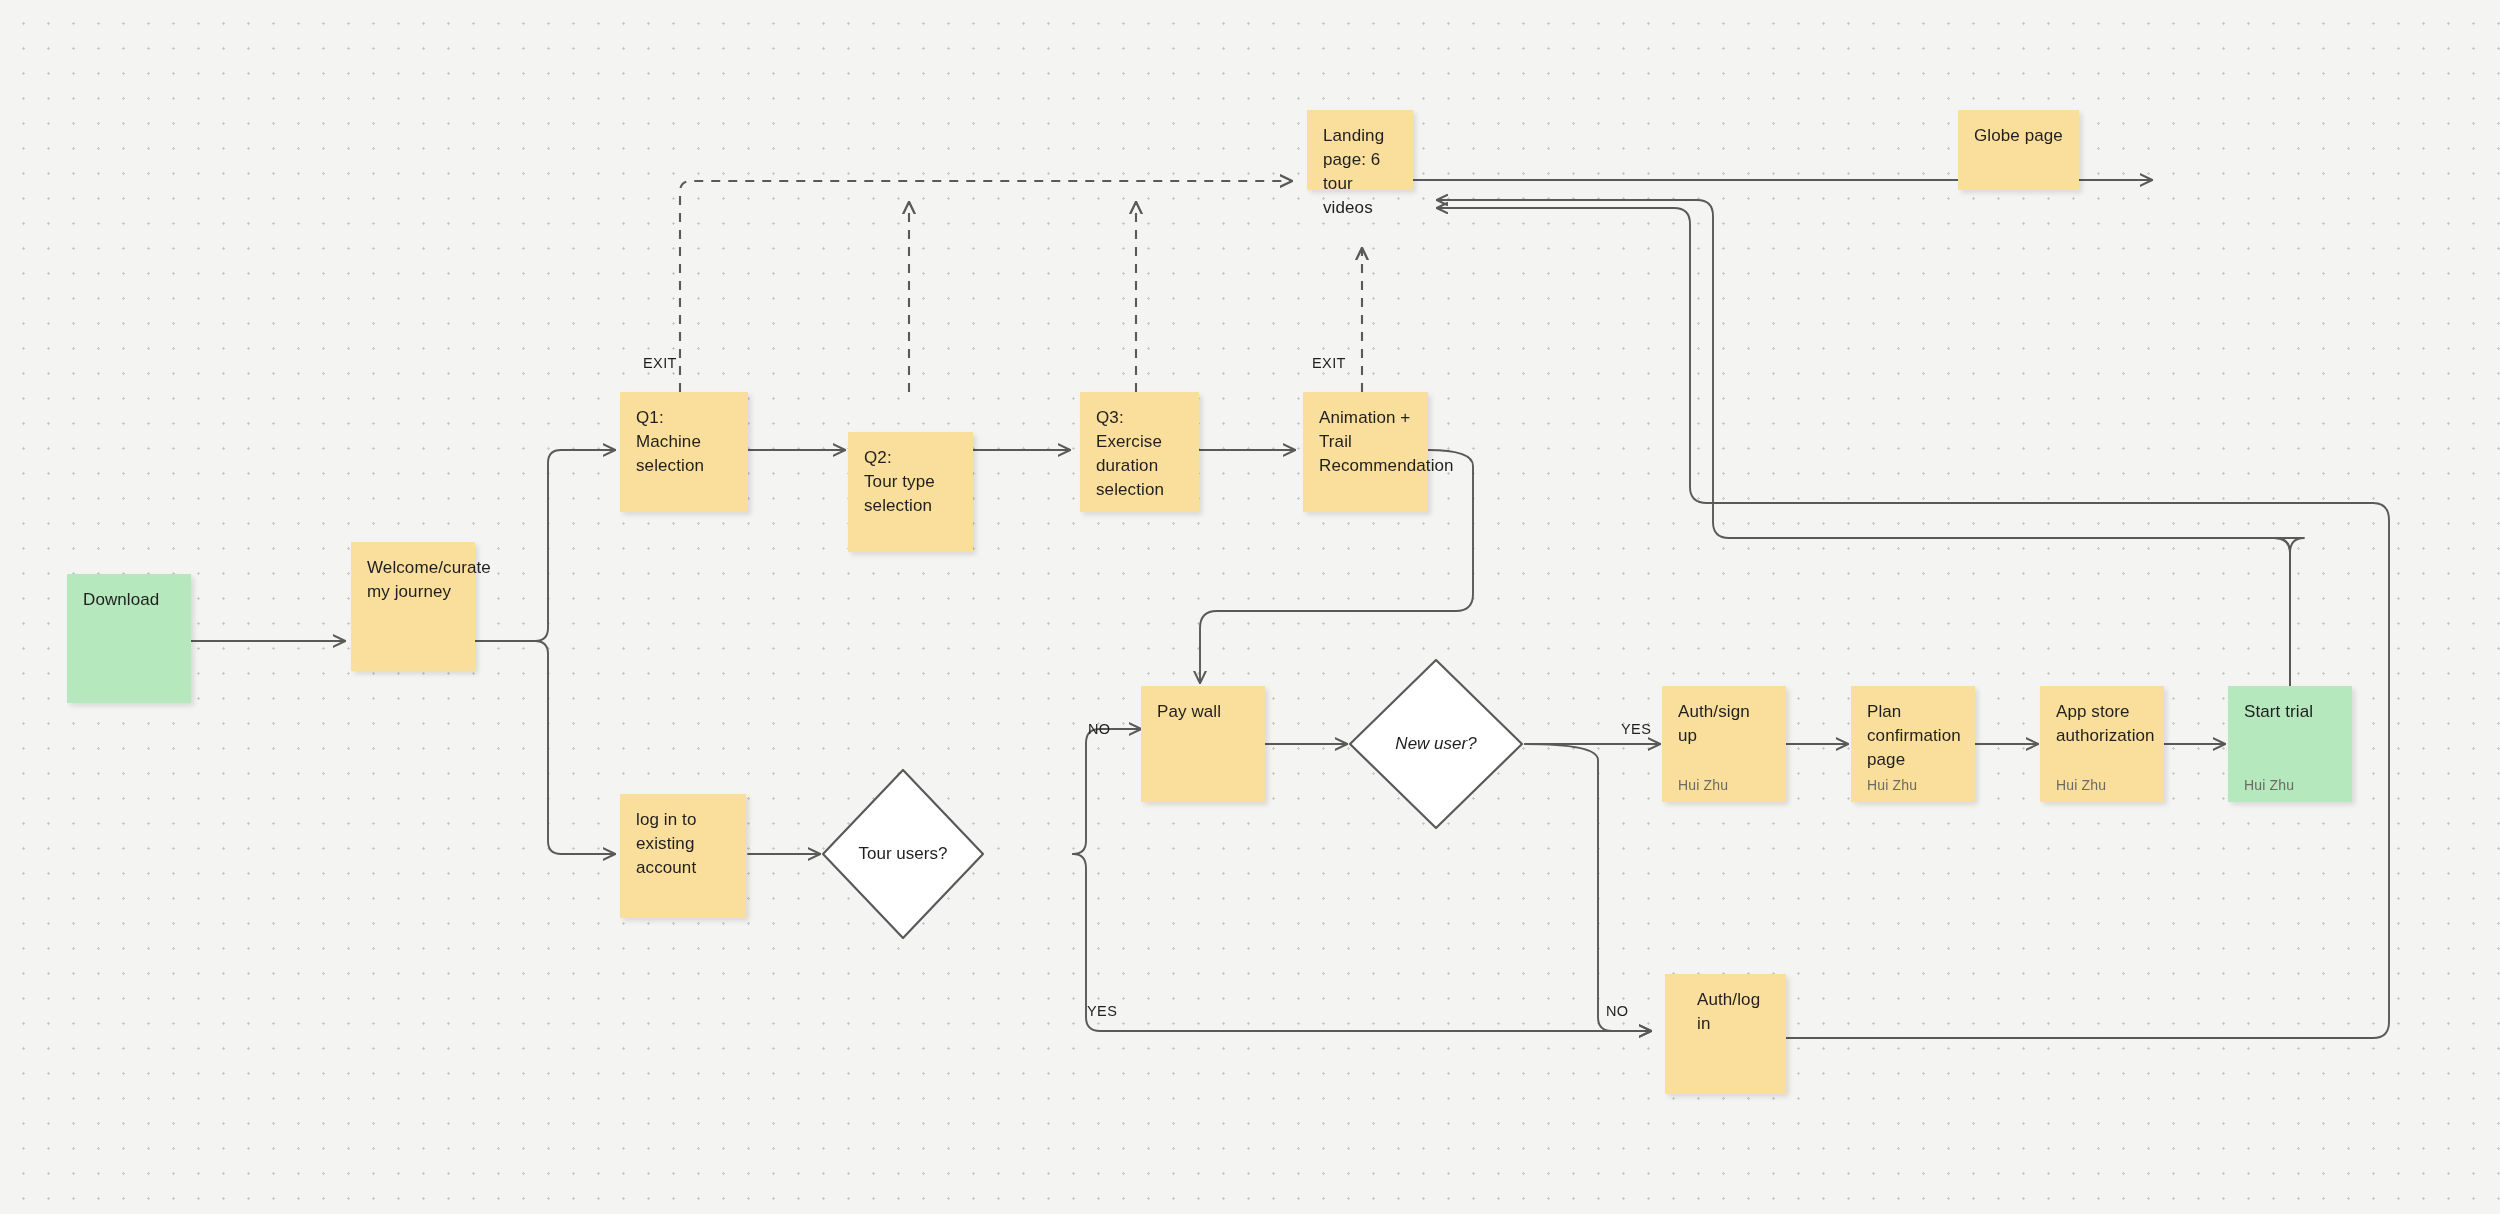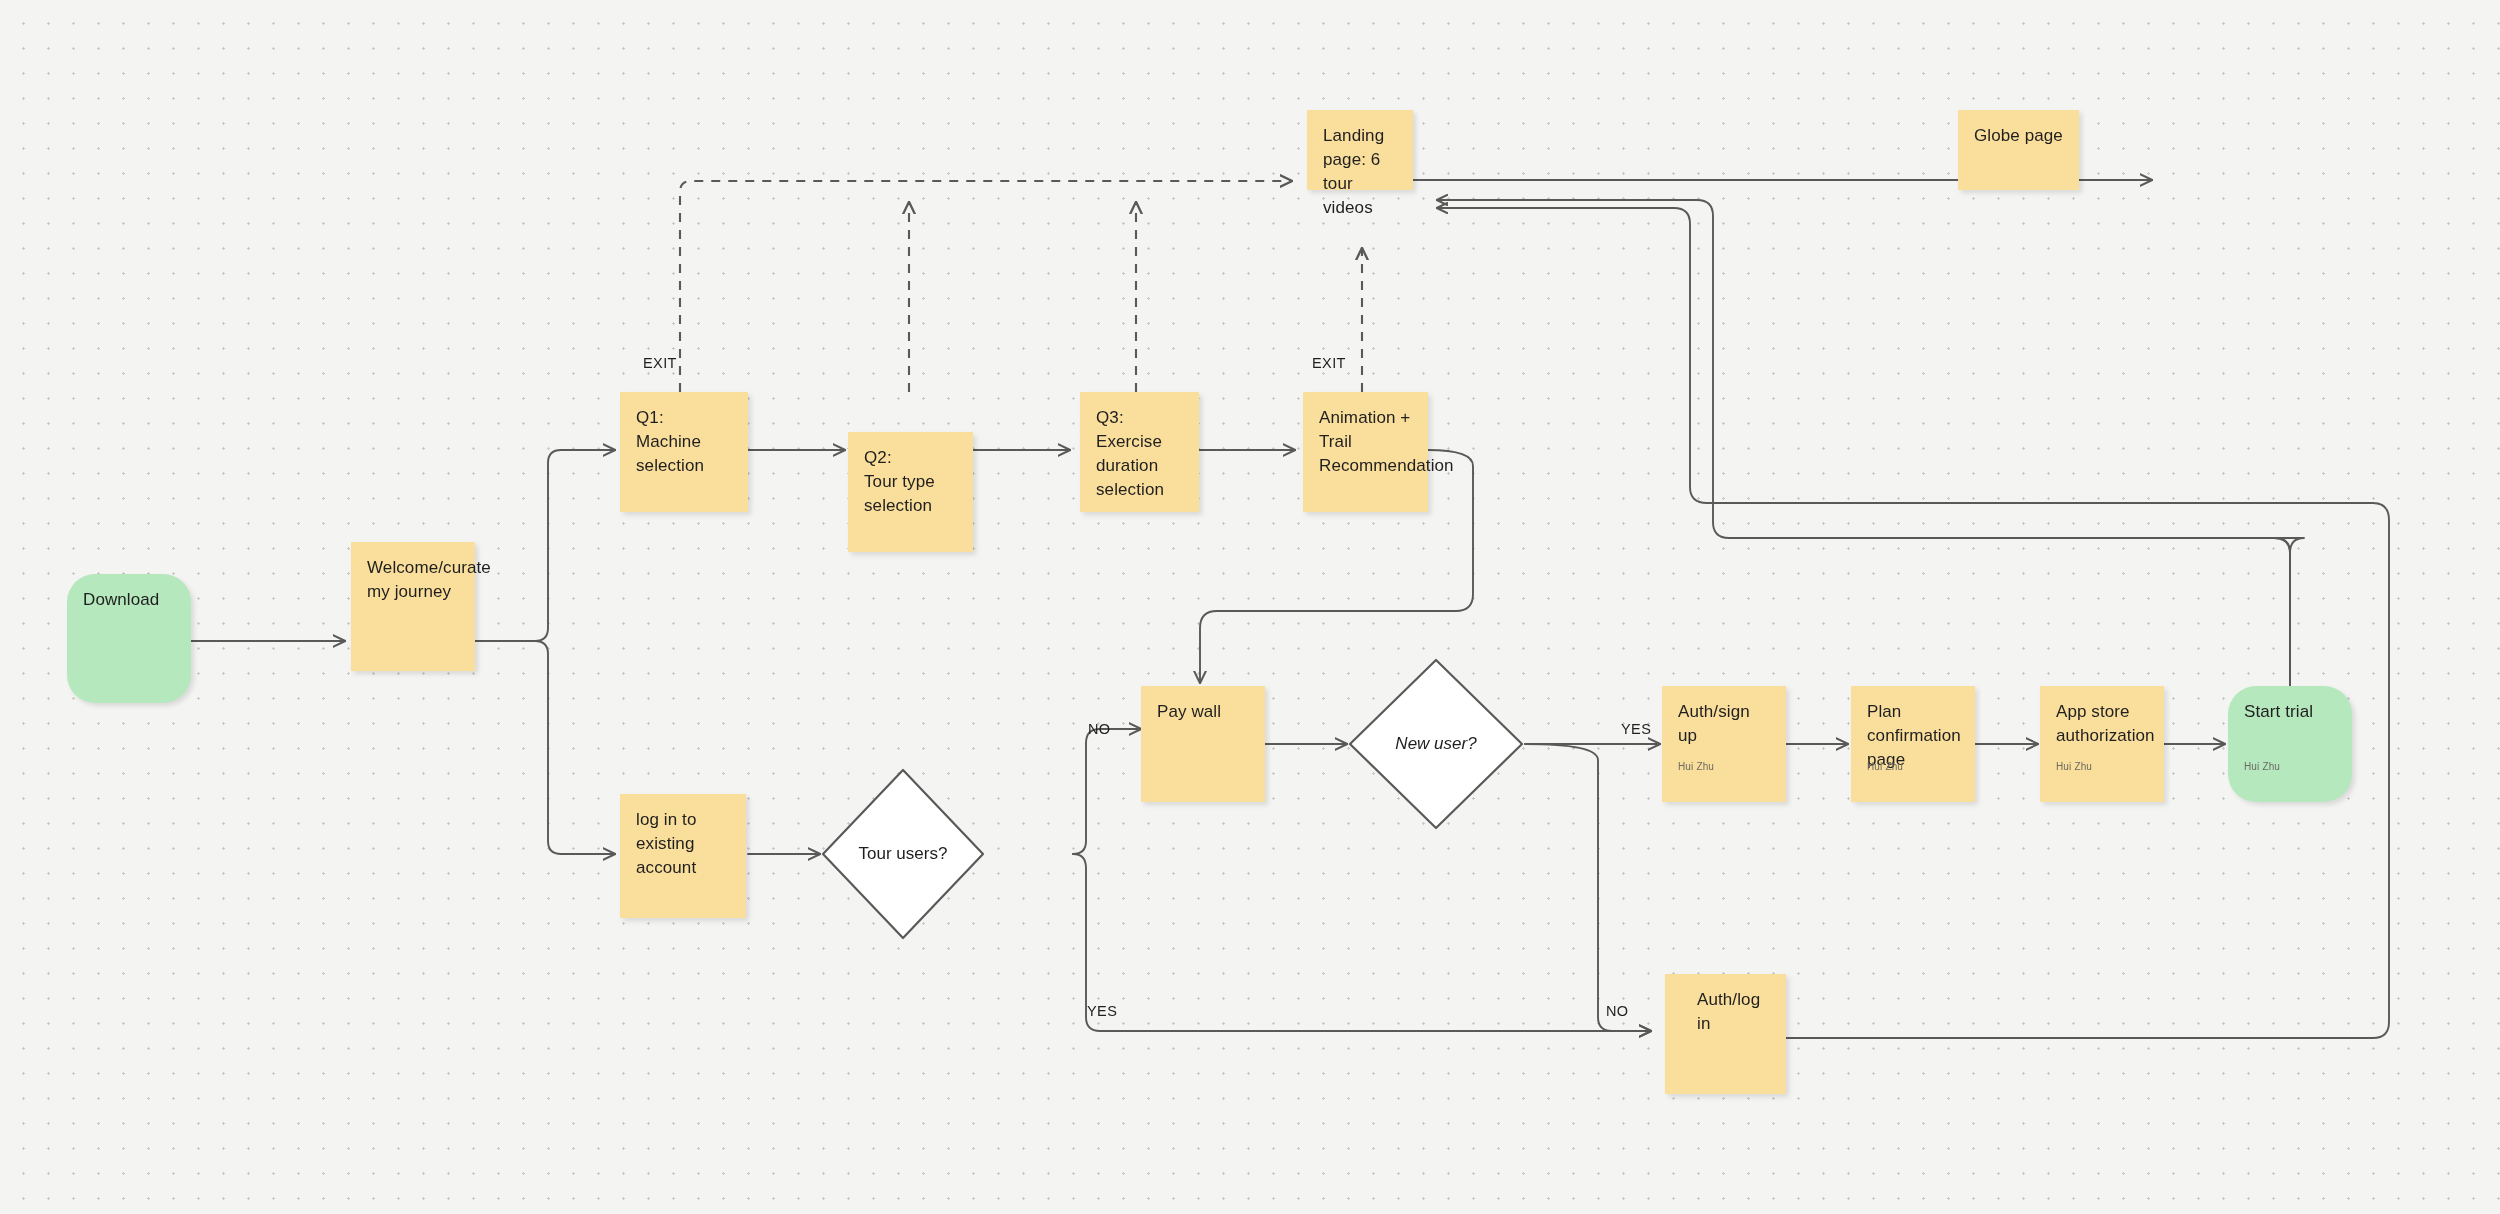--- a/index.html
+++ b/index.html
@@ -33,27 +33,27 @@
     position: absolute;
     box-sizing: border-box;
     padding: 14px 16px;
     font-size: 17px;
     line-height: 1.42;
     color: #1f1f1f;
     box-shadow: 3px 3px 5px rgba(0,0,0,0.11);
     letter-spacing: 0.1px;
   }
   .node.sticky-yellow { background: #fade9b; }
-  .node.sticky-green  { background: #b6e8bd; border-radius: 28px; }
+  .node.sticky-green  { background: #b6e8bd; }
   .node-label { white-space: pre-line; }
   .node-author {
     position: absolute;
     left: 16px;
-    bottom: 28px;
-    font-size: 10px;
+    bottom: 6px;
+    font-size: 14px;
     color: #6b6b63;
     letter-spacing: 0.15px;
   }
   .diamond {
     position: absolute;
     box-sizing: border-box;
   }
   .diamond .dshape {
     position: absolute;
     left: 0; top: 0;

